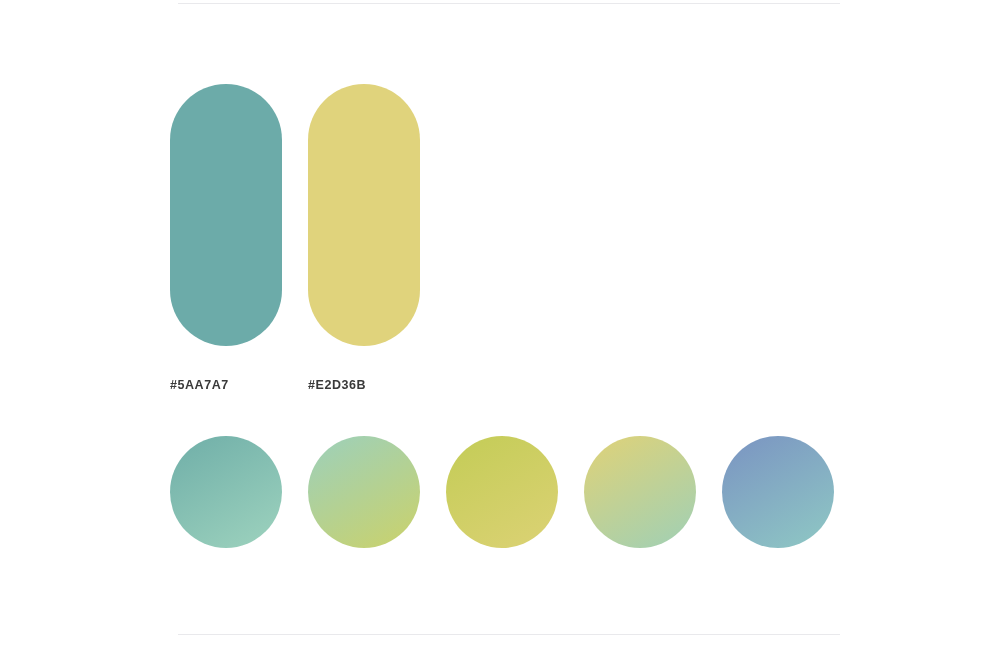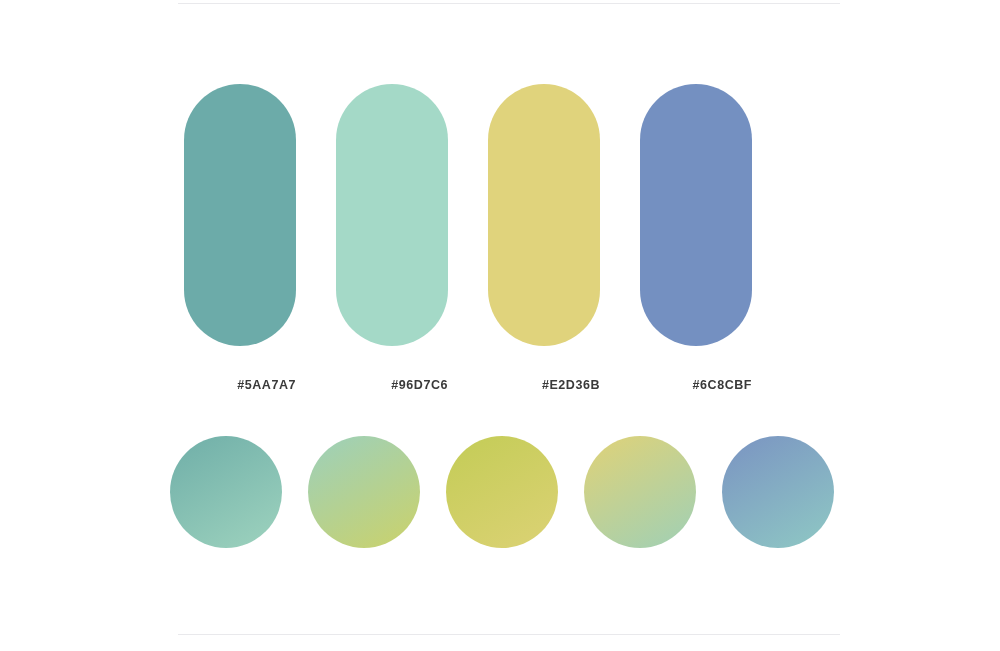--- a/index.html
+++ b/index.html
@@ -36,22 +36,21 @@
   
   .pill-row {
     display: flex;
     align-items: flex-start;
     gap: 26px;
   }
   .pill-cell {
     width: 112px;
     display: flex;
     flex-direction: column;
-    align-items: flex-end;
-    margin-left: 14px;
+    align-items: flex-start;
   }
   .pill {
     width: 112px;
     height: 262px;
     border-radius: 56px;
   }
   .pill-label {
     margin-top: 32px;
     font-size: 12.5px;
     font-weight: 600;
@@ -85,30 +84,22 @@
 <div class="rule rule-bottom"></div>
 
 <div class="palette">
 
   <div class="pill-row">
     <div class="pill-cell">
       <div class="pill" style="background: rgb(108, 171, 169);"></div>
       <div class="pill-label">#5AA7A7</div>
     </div>
     <div class="pill-cell">
-      <div class="pill" style="background: rgb(164, 217, 199);"></div>
-      <div class="pill-label">#96D7C6</div>
-    </div>
-    <div class="pill-cell">
       <div class="pill" style="background: rgb(224, 211, 124);"></div>
       <div class="pill-label">#E2D36B</div>
-    </div>
-    <div class="pill-cell">
-      <div class="pill" style="background: rgb(116, 144, 193);"></div>
-      <div class="pill-label">#6C8CBF</div>
     </div>
   </div>
 
   <div class="circle-row">
     <div class="circle-cell">
       <div class="circle" style="background: linear-gradient(150deg, rgb(111, 174, 168) 0%, rgb(158, 211, 190) 100%);"></div>
     </div>
     <div class="circle-cell">
       <div class="circle" style="background: linear-gradient(150deg, rgb(156, 208, 188) 0%, rgb(203, 210, 106) 100%);"></div>
     </div>

